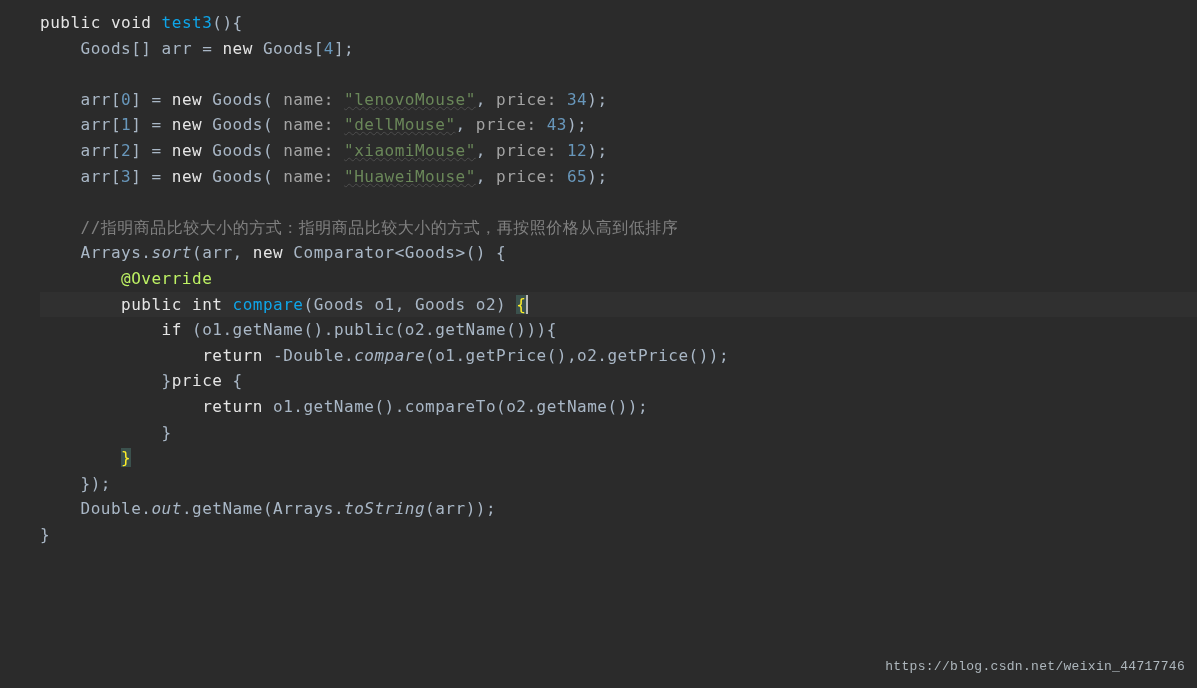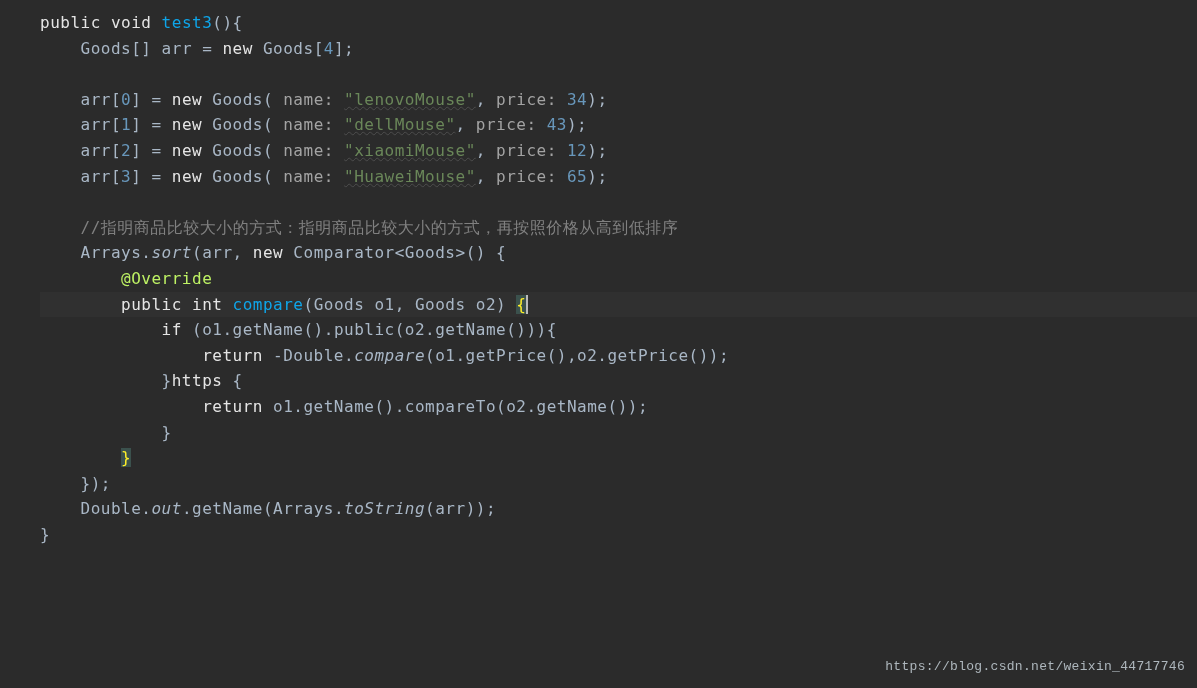--- a/index.html
+++ b/index.html
@@ -65,21 +65,21 @@
     <span class="txt">arr</span><span class="txt">[</span><span class="num">1</span><span class="txt">] = </span><span class="kw">new</span><span class="txt"> </span><span class="txt">Goods</span><span class="txt">( </span><span class="hint">name:</span><span class="txt"> </span><span class="str underline">"dellMouse"</span><span class="txt">, </span><span class="hint">price:</span><span class="txt"> </span><span class="num">43</span><span class="txt">);</span>
     <span class="txt">arr</span><span class="txt">[</span><span class="num">2</span><span class="txt">] = </span><span class="kw">new</span><span class="txt"> </span><span class="txt">Goods</span><span class="txt">( </span><span class="hint">name:</span><span class="txt"> </span><span class="str underline">"xiaomiMouse"</span><span class="txt">, </span><span class="hint">price:</span><span class="txt"> </span><span class="num">12</span><span class="txt">);</span>
     <span class="txt">arr</span><span class="txt">[</span><span class="num">3</span><span class="txt">] = </span><span class="kw">new</span><span class="txt"> </span><span class="txt">Goods</span><span class="txt">( </span><span class="hint">name:</span><span class="txt"> </span><span class="str underline">"HuaweiMouse"</span><span class="txt">, </span><span class="hint">price:</span><span class="txt"> </span><span class="num">65</span><span class="txt">);</span>
 
     <span class="comment">//指明商品比较大小的方式：指明商品比较大小的方式，再按照价格从高到低排序</span>
     <span class="txt">Arrays</span><span class="txt">.</span><span class="static-method">sort</span><span class="txt">(</span><span class="txt">arr</span><span class="txt">, </span><span class="kw">new</span><span class="txt"> </span><span class="txt">Comparator</span><span class="txt">&lt;</span><span class="txt">Goods</span><span class="txt">&gt;() {</span>
         <span class="ann">@Override</span>
 <span class="hl-line">        <span class="kw">public</span> <span class="kw">int</span> <span class="method">compare</span><span class="txt">(</span><span class="txt">Goods</span><span class="txt"> </span><span class="txt">o1</span><span class="txt">, </span><span class="txt">Goods</span><span class="txt"> </span><span class="txt">o2</span><span class="txt">) </span><span class="hl-brace">{</span><span class="caret"></span></span>
             <span class="kw">if</span><span class="txt"> (</span><span class="txt">o1</span><span class="txt">.</span><span class="txt">getName</span><span class="txt">().</span><span class="txt">public</span><span class="txt">(</span><span class="txt">o2</span><span class="txt">.</span><span class="txt">getName</span><span class="txt">())){</span>
                 <span class="kw">return</span><span class="txt"> -</span><span class="txt">Double</span><span class="txt">.</span><span class="static-method">compare</span><span class="txt">(</span><span class="txt">o1</span><span class="txt">.</span><span class="txt">getPrice</span><span class="txt">(),</span><span class="txt">o2</span><span class="txt">.</span><span class="txt">getPrice</span><span class="txt">());</span>
-            <span class="txt">}</span><span class="kw">https</span><span class="txt"> {</span>
+            <span class="txt">}</span><span class="kw">price</span><span class="txt"> {</span>
                 <span class="kw">return</span><span class="txt"> </span><span class="txt">o1</span><span class="txt">.</span><span class="txt">getName</span><span class="txt">().</span><span class="txt">compareTo</span><span class="txt">(</span><span class="txt">o2</span><span class="txt">.</span><span class="txt">getName</span><span class="txt">());</span>
             <span class="txt">}</span>
         <span class="hl-brace">}</span>
     <span class="txt">});</span>
     <span class="txt">Double</span><span class="txt">.</span><span class="static-method">out</span><span class="txt">.</span><span class="txt">getName</span><span class="txt">(</span><span class="txt">Arrays</span><span class="txt">.</span><span class="static-method">toString</span><span class="txt">(</span><span class="txt">arr</span><span class="txt">));</span>
 <span class="txt">}</span></pre>
 
 <div class="watermark">https://blog.csdn.net/weixin_44717746</div>
 
 </body></html>

